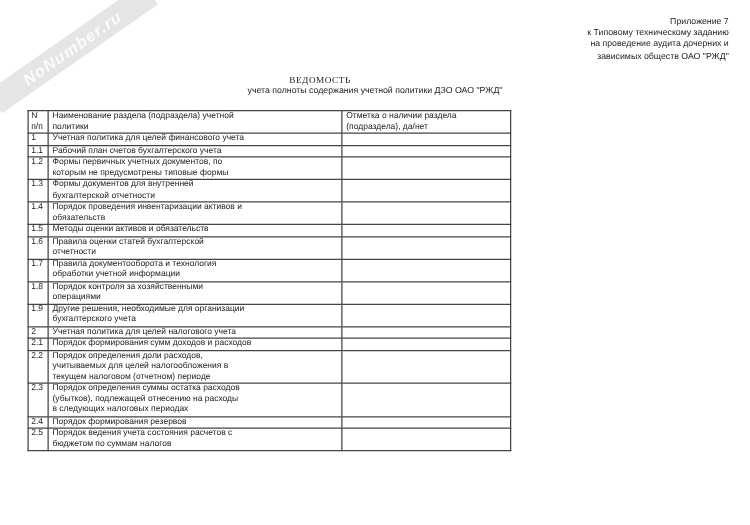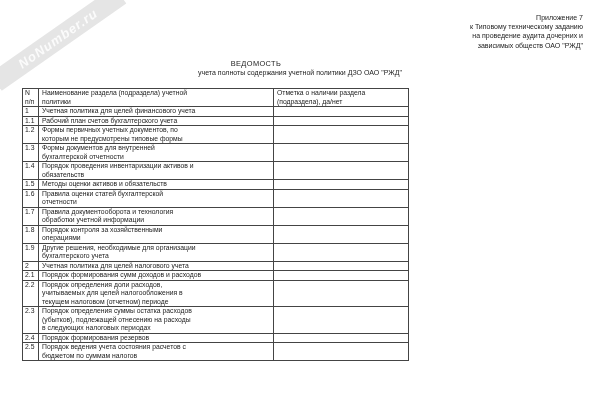--- a/index.html
+++ b/index.html
@@ -43,20 +43,21 @@
     white-space: pre-line;
   }
   .doc-title {
     position: absolute;
     top: 59px;
     left: 0;
     width: 512px;
     text-align: center;
     font-size: 7.4px;
     letter-spacing: 0.4px;
+    font-family: Liberation Serif, serif;
   }
   .doc-subtitle {
     position: absolute;
     top: 68.5px;
     left: 0;
     width: 600px;
     text-align: center;
     font-size: 7px;
   }
   table.policy {

